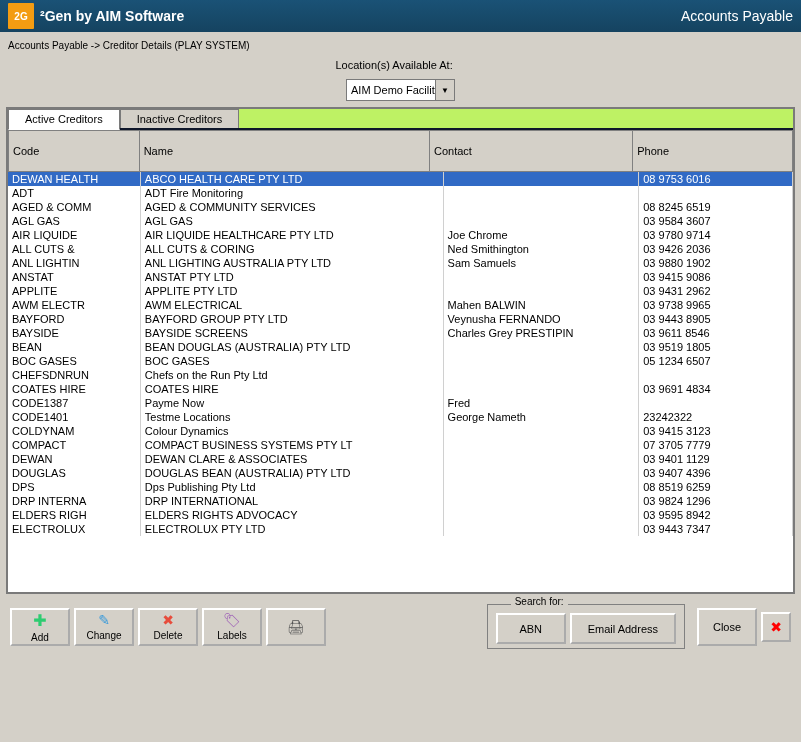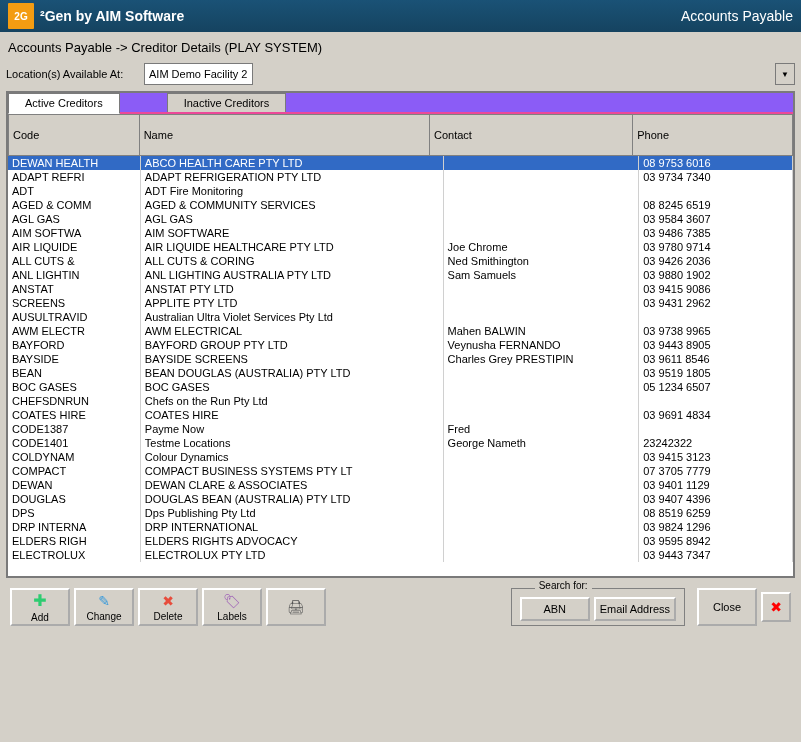--- a/index.html
+++ b/index.html
@@ -47,31 +47,32 @@
     }
 
     
     .main-area {
       background: #d4d0c8;
       padding: 4px 6px;
     }
 
     
     .breadcrumb {
-      font-size: 13px;
+      font-size: 10px;
       color: #000;
       padding: 4px 0 4px 2px;
     }
 
     
     .location-row {
       display: flex;
       align-items: center;
       gap: 8px;
       margin: 4px 0 6px 0;
+      flex-direction: column;
     }
     .location-label {
       font-size: 11px;
       min-width: 130px;
     }
     .location-select {
       flex: 1;
       height: 22px;
       font-size: 11px;
       background: white;
@@ -100,23 +101,22 @@
     }
 
     
     .tab-container {
       border: 2px solid #7a7a7a;
       background: white;
       margin-bottom: 4px;
     }
     .tab-header {
       display: flex;
-      background: #8b5cf6;
-      border-bottom: 2px solid #ec4899;
-      gap: 47px;
+      background: #bef264;
+      border-bottom: 2px solid #0f172a;
     }
     .tab {
       padding: 3px 16px;
       font-size: 11px;
       cursor: pointer;
       border: 1px solid #7a7a7a;
       border-bottom: none;
       background: #d4d0c8;
       position: relative;
     }
@@ -186,27 +186,27 @@
       gap: 2px;
       padding: 2px 8px;
     }
     .btn-icon {
       font-size: 14px;
     }
     .btn-label {
       font-size: 10px;
     }
     .search-btn {
-      height: 24px;
+      height: 31px;
       min-width: 70px;
       background: #d4d0c8;
       border: 2px outset #ffffff;
       font-size: 11px;
       cursor: pointer;
-      padding: 0 4px;
+      padding: 0 16px;
     }
 
     .close-btn-area {
       display: flex;
       align-items: center;
       gap: 4px;
       margin-left: 8px;
     }
     .close-btn {
       height: 38px;
@@ -283,48 +283,36 @@
     <div class="table-wrapper">
       <table class="creditor-table">
         <tbody id="creditor-tbody">
         <tr class="selected">
               <td class="col-code">DEWAN HEALTH</td>
               <td class="col-name">ABCO HEALTH CARE PTY LTD</td>
               <td class="col-contact"></td>
               <td class="col-phone">08 9753 6016</td>
             </tr>
             <tr>
-              <td class="col-code">ADAPT REFRI</td>
-              <td class="col-name">ADAPT REFRIGERATION PTY LTD</td>
-              <td class="col-contact"></td>
-              <td class="col-phone">03 9734 7340</td>
-            </tr>
-            <tr>
               <td class="col-code">ADT</td>
               <td class="col-name">ADT Fire Monitoring</td>
               <td class="col-contact"></td>
               <td class="col-phone"></td>
             </tr>
             <tr>
               <td class="col-code">AGED &amp; COMM</td>
               <td class="col-name">AGED &amp; COMMUNITY SERVICES</td>
               <td class="col-contact"></td>
               <td class="col-phone">08 8245 6519</td>
             </tr>
             <tr>
               <td class="col-code">AGL GAS</td>
               <td class="col-name">AGL GAS</td>
               <td class="col-contact"></td>
               <td class="col-phone">03 9584 3607</td>
-            </tr>
-            <tr>
-              <td class="col-code">AIM SOFTWA</td>
-              <td class="col-name">AIM SOFTWARE</td>
-              <td class="col-contact"></td>
-              <td class="col-phone">03 9486 7385</td>
             </tr>
             <tr>
               <td class="col-code">AIR LIQUIDE</td>
               <td class="col-name">AIR LIQUIDE HEALTHCARE PTY LTD</td>
               <td class="col-contact">Joe Chrome</td>
               <td class="col-phone">03 9780 9714</td>
             </tr>
             <tr>
               <td class="col-code">ALL CUTS &amp;</td>
               <td class="col-name">ALL CUTS &amp; CORING</td>
@@ -337,30 +325,24 @@
               <td class="col-contact">Sam Samuels</td>
               <td class="col-phone">03 9880 1902</td>
             </tr>
             <tr>
               <td class="col-code">ANSTAT</td>
               <td class="col-name">ANSTAT PTY LTD</td>
               <td class="col-contact"></td>
               <td class="col-phone">03 9415 9086</td>
             </tr>
             <tr>
-              <td class="col-code">SCREENS</td>
+              <td class="col-code">APPLITE</td>
               <td class="col-name">APPLITE PTY LTD</td>
               <td class="col-contact"></td>
               <td class="col-phone">03 9431 2962</td>
-            </tr>
-            <tr>
-              <td class="col-code">AUSULTRAVID</td>
-              <td class="col-name">Australian Ultra Violet Services Pty Ltd</td>
-              <td class="col-contact"></td>
-              <td class="col-phone"></td>
             </tr>
             <tr>
               <td class="col-code">AWM ELECTR</td>
               <td class="col-name">AWM ELECTRICAL</td>
               <td class="col-contact">Mahen BALWIN</td>
               <td class="col-phone">03 9738 9965</td>
             </tr>
             <tr>
               <td class="col-code">BAYFORD</td>
               <td class="col-name">BAYFORD GROUP PTY LTD</td>

